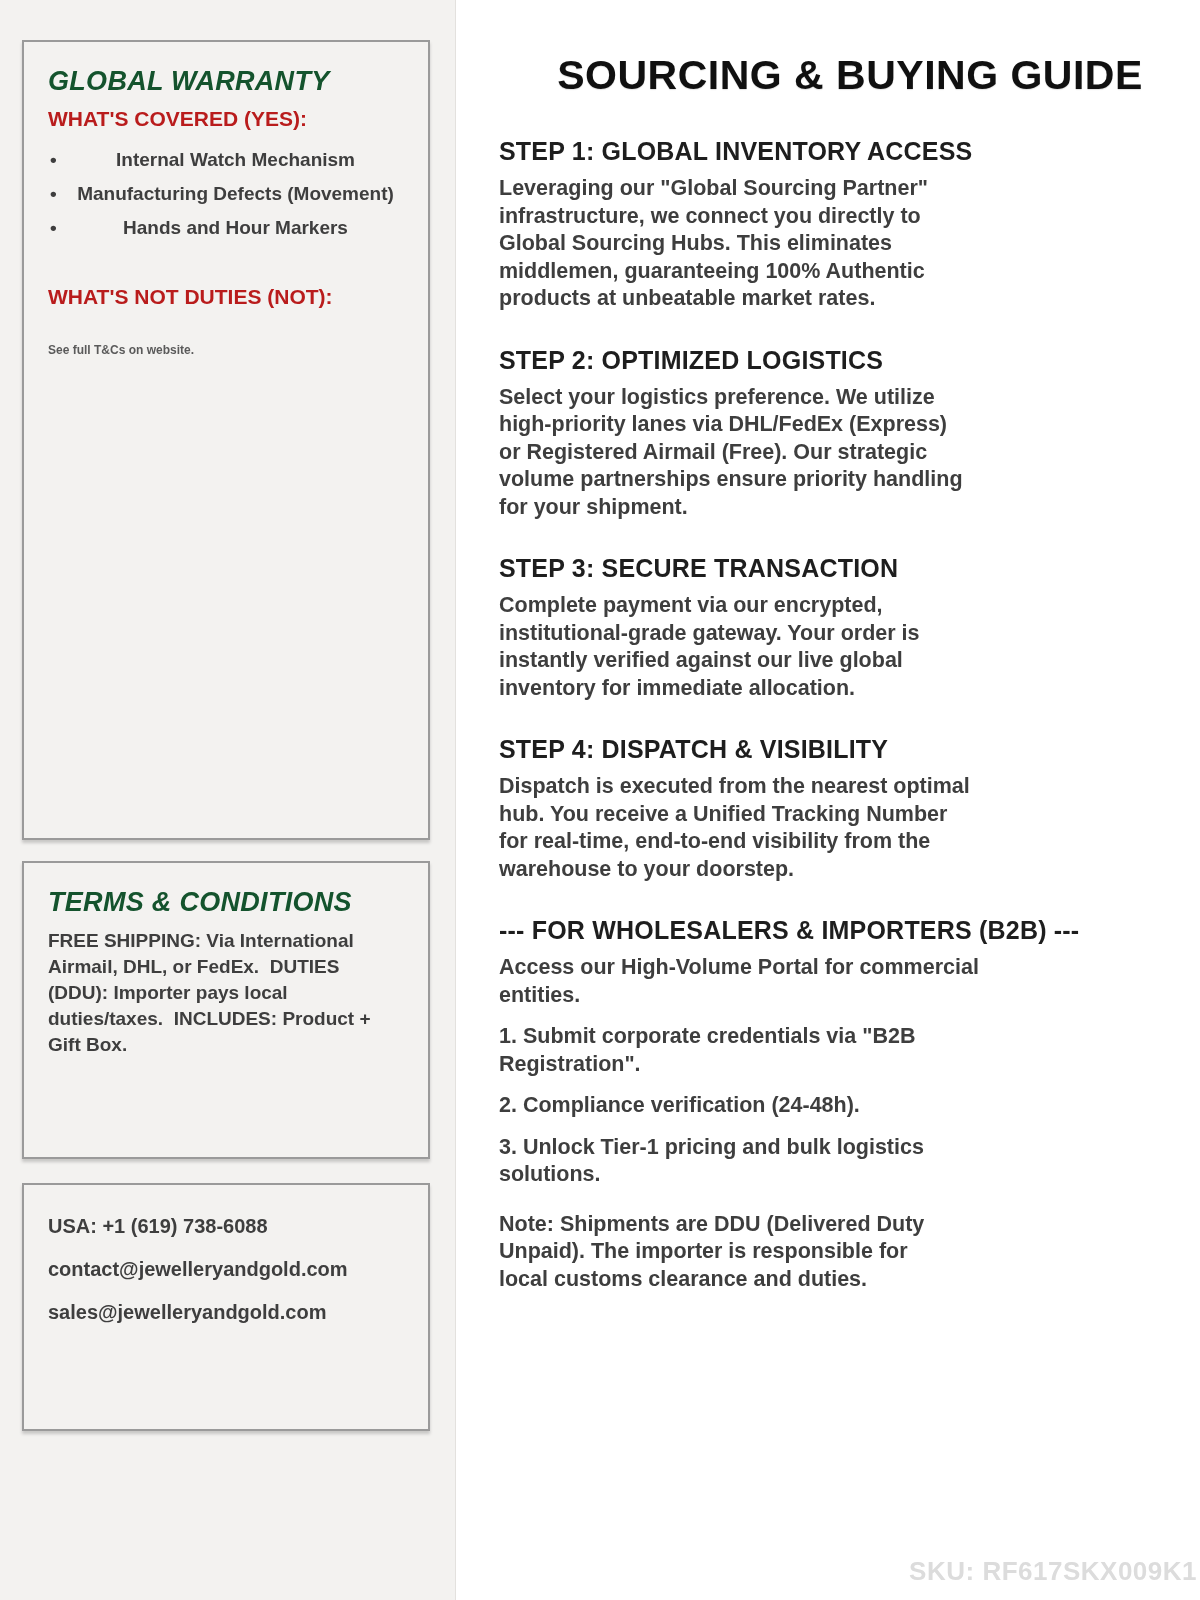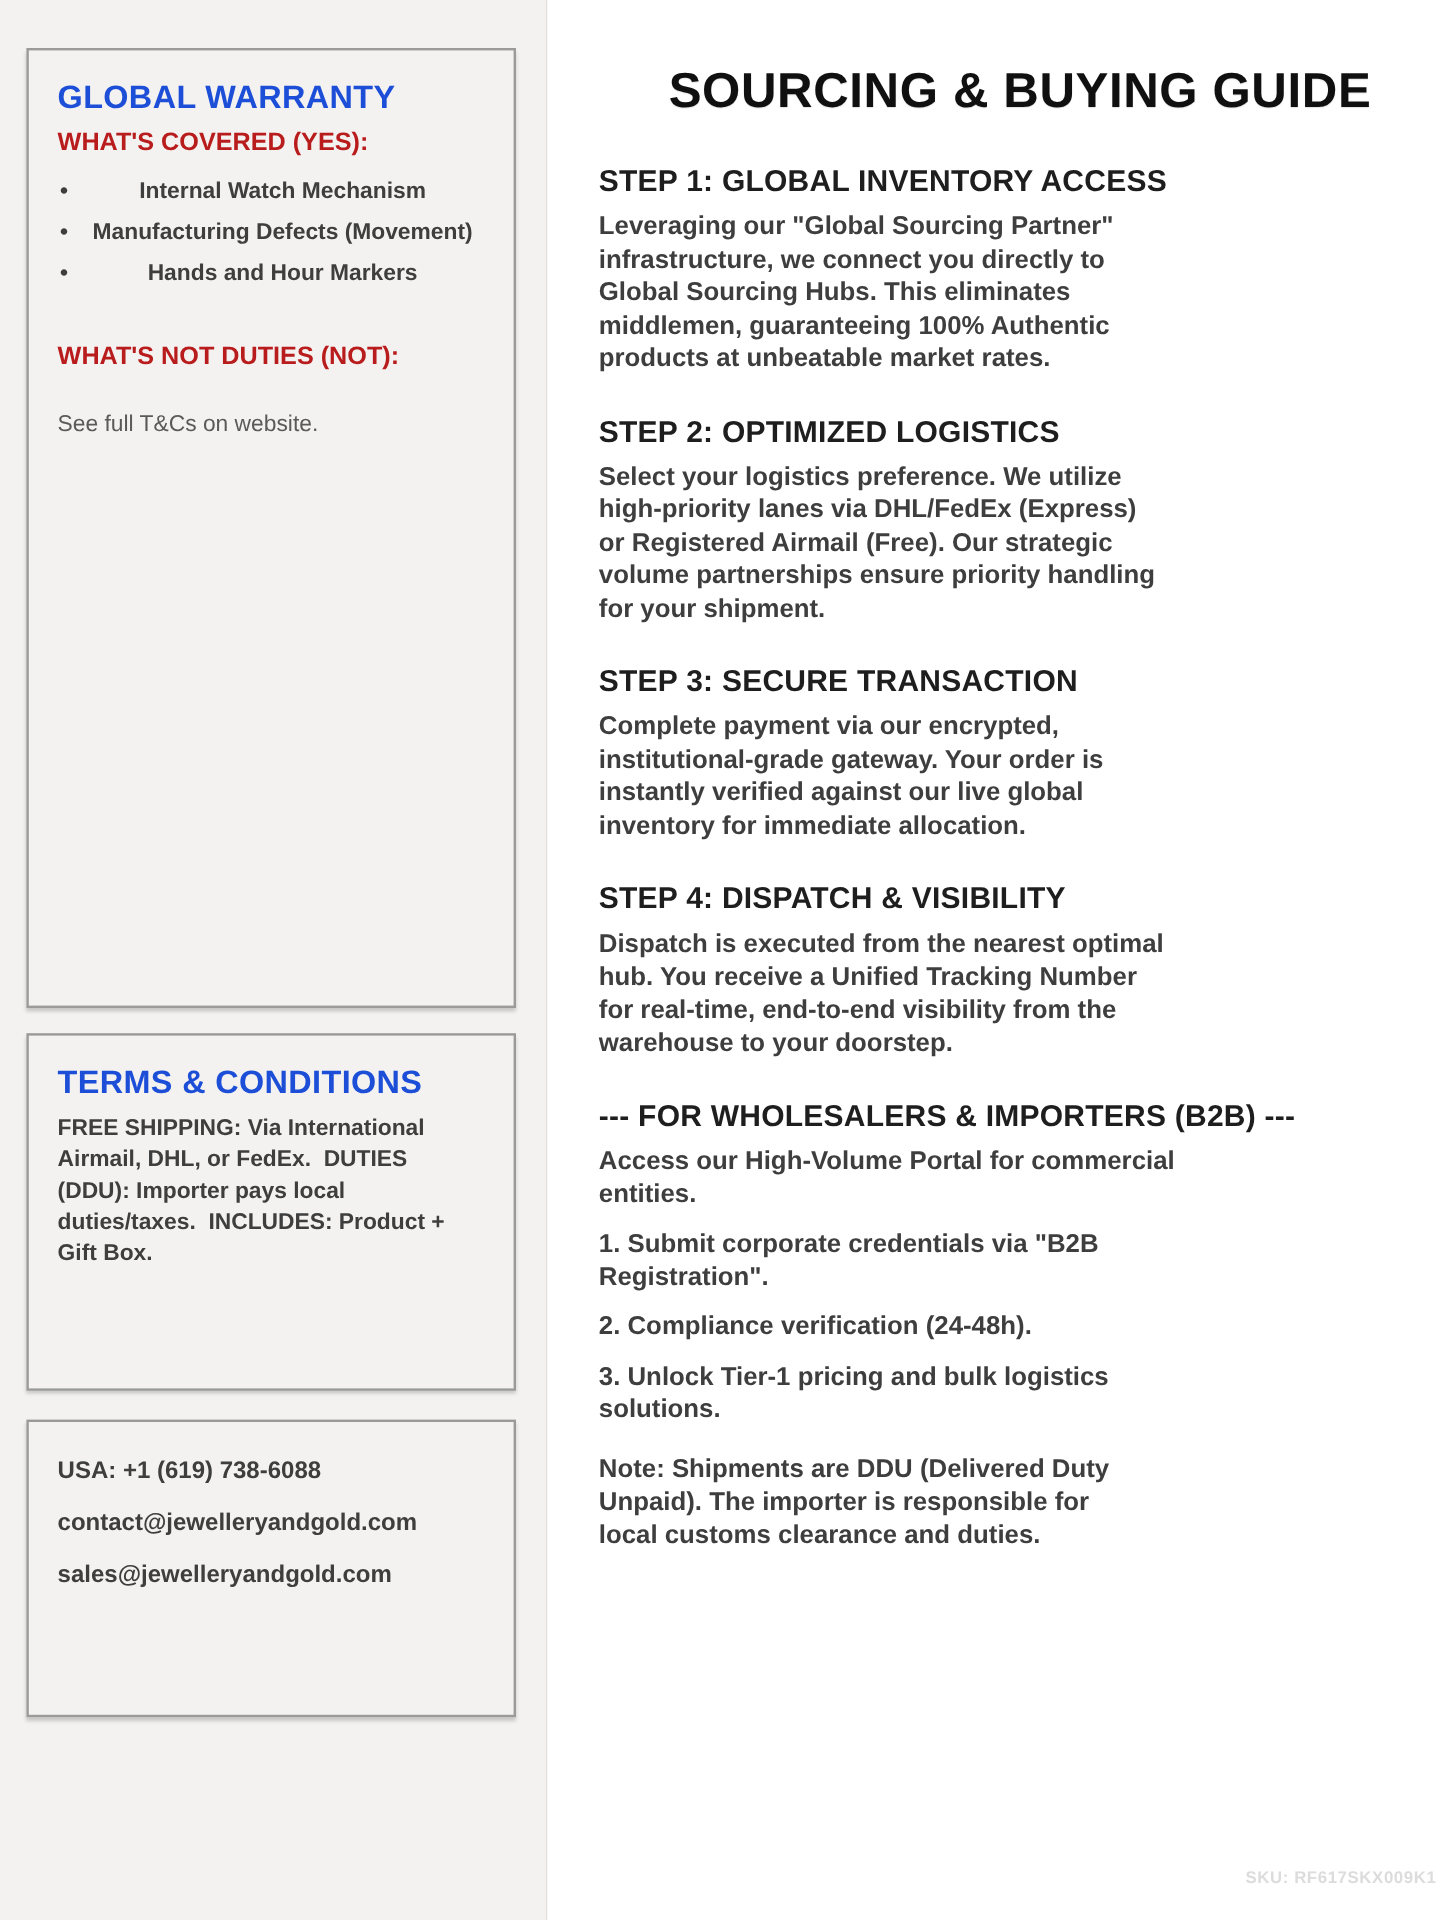--- a/index.html
+++ b/index.html
@@ -23,41 +23,41 @@
     background:#f3f2f0;
     border:2px solid #9a9a9a;
     box-shadow:0 3px 3px rgba(0,0,0,0.18);
     padding:24px 24px;
   }
   .card--warranty { height:800px; }
   .card--terms    { height:298px; margin-top:21px; }
   .card--contact  { height:248px; margin-top:24px; }
 
   .card-title {
-    font-size:27px; font-weight:bold; color:#1d4ed8;
-    letter-spacing:0.3px; margin-bottom:10px;
+    font-size:27px; font-weight:bold; color:#14532d;
+    letter-spacing:0.3px; margin-bottom:10px;font-style:italic;
   }
   .subhead {
     font-size:21px; font-weight:bold; color:#b91c1c;
     margin:6px 0 12px;
   }
   .subhead--second { margin-top:40px; }
   ul.bullets { list-style:none; }
   ul.bullets li {
     position:relative;
     font-size:19px; font-weight:bold; color:#3e3e3e;
     line-height:34px; padding-left:19px;text-align:center;
   }
   ul.bullets li::before {
     content:"\2022";
     position:absolute; left:2px; color:#3e3e3e;
   }
   .footnote {
     margin-top:34px;
-    font-size:19px; font-weight:normal; color:#5a5a5a;
+    font-size:12px; font-weight:bold; color:#5a5a5a;
   }
   .terms-body {
     font-size:19px; font-weight:bold; color:#3e3e3e;
     line-height:26px; white-space:pre-wrap; margin-top:8px;
   }
   .contact-line {
     font-size:20px; font-weight:bold; color:#3e3e3e;
     margin-top:6px; margin-bottom:20px;
   }
 
@@ -84,21 +84,21 @@
     font-size:21.5px; font-weight:bold; color:#3e3e3e;
     line-height:27.5px; white-space:pre-wrap;
   }
   .step { margin-bottom:33px; }
   .b2b { margin-top:12px; }
   .b2b .body-text { margin-bottom:14px; }
   .b2b-note { margin-top:22px; }
 
   .sku {
     position:absolute; right:3px; top:1556px;
-    font-size:14px; font-weight:bold; color:#dcdcdc;
+    font-size:26px; font-weight:bold; color:#dcdcdc;
     letter-spacing:0.5px;
     text-align:center;
   }
 </style>
 </head>
 <body>
 
 <aside class="sidebar">
 
   <section class="card card--warranty">

